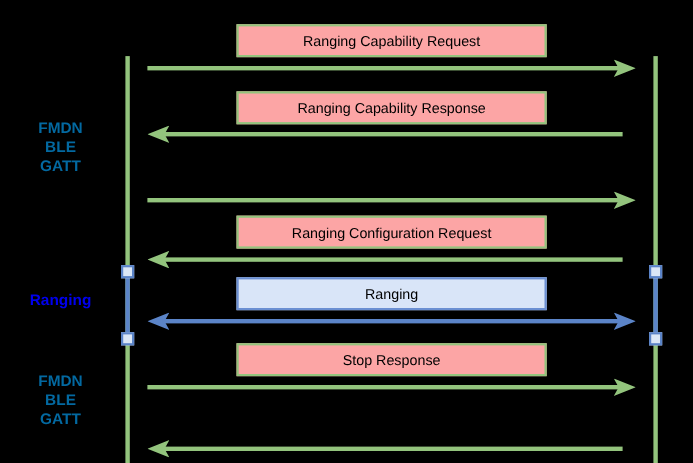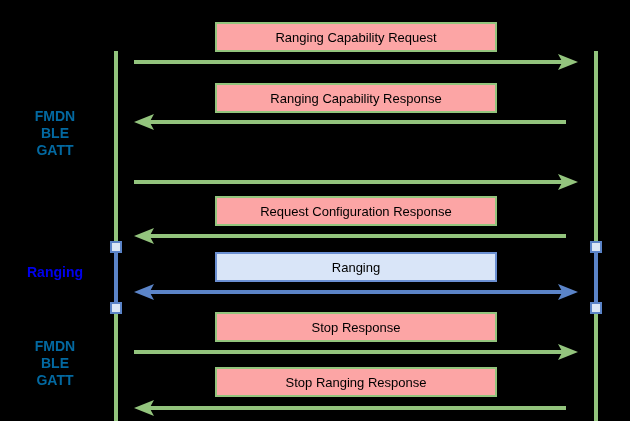--- a/index.html
+++ b/index.html
@@ -98,21 +98,21 @@
     <div class="head left"></div>
     <div class="shaft"></div>
   </div>
 
   <div class="arrow green dir-right" style="top:174px">
     <div class="shaft"></div>
     <div class="head right"></div>
   </div>
 
   <div class="msg-box green" style="top:196px">
-    <span>Request Configuration Response</span>
+    <span>Ranging Configuration Request</span>
   </div>
   <div class="arrow green dir-left" style="top:228px">
     <div class="head left"></div>
     <div class="shaft"></div>
   </div>
 
   <div class="msg-box blue" style="top:252px">
     <span>Ranging</span>
   </div>
   <div class="arrow blue dir-both" style="top:284px">
@@ -122,21 +122,18 @@
   </div>
 
   <div class="msg-box green" style="top:312px">
     <span>Stop Response</span>
   </div>
   <div class="arrow green dir-right" style="top:344px">
     <div class="shaft"></div>
     <div class="head right"></div>
   </div>
 
-  <div class="msg-box green" style="top:367px">
-    <span>Stop Ranging Response</span>
-  </div>
   <div class="arrow green dir-left" style="top:400px">
     <div class="head left"></div>
     <div class="shaft"></div>
   </div>
 
 </div>
 
 </body></html>

